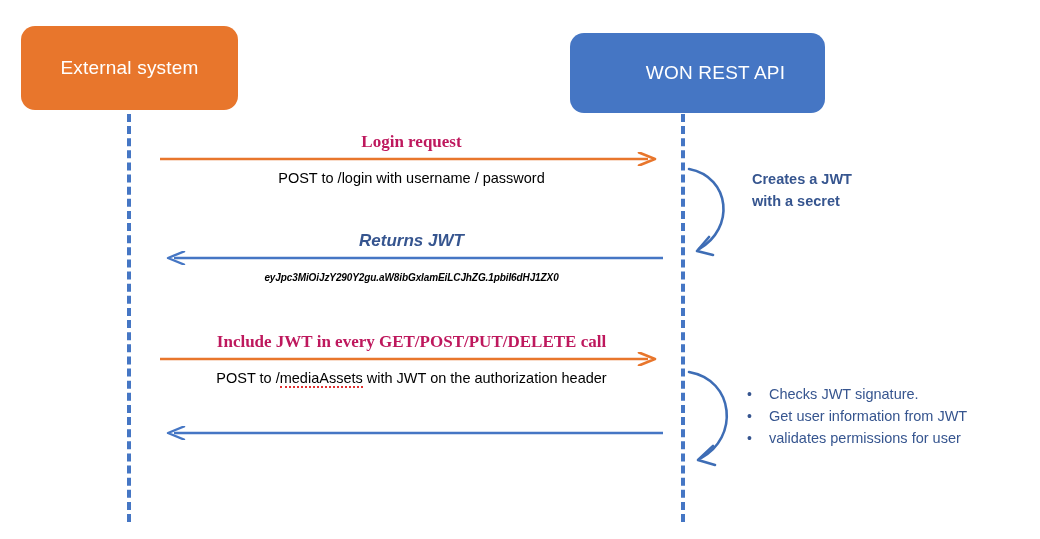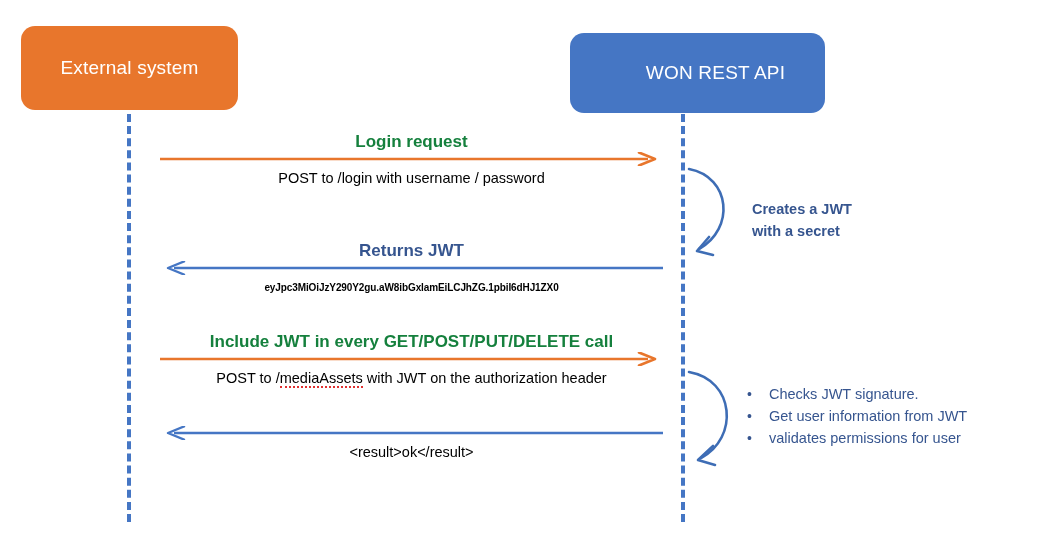--- a/index.html
+++ b/index.html
@@ -58,21 +58,21 @@
     left: 160px;
     width: 503px;
   }
   .msg-title {
     text-align: center;
     font-weight: bold;
     font-size: 17px;
     line-height: 20px;
     white-space: nowrap;
   }
-  .msg-title.orange { color: #15803d; }
+  .msg-title.orange { color: #be185d; font-family: Liberation Serif, serif; }
   .msg-title.blue   { color: #36558F; }
   .msg-sub {
     text-align: center;
     font-size: 14.5px;
     line-height: 19px;
     color: #000000;
     margin-top: 3px;
     white-space: nowrap;
   }
   .msg-sub.mono-jwt {
@@ -146,26 +146,26 @@
       <polyline points="479,0.5 495,7 479,13.5" fill="none" stroke="#E8762C" stroke-width="2.6" stroke-linecap="round" stroke-linejoin="round"></polyline>
     </svg>
     <div class="msg-sub">POST to /login with username / password</div>
   </div>
 
   <svg class="selfloop" style="left:683px; top:163px;" width="70" height="98" viewBox="0 0 70 98">
     <path d="M 6 6 C 48 14, 52 66, 16 86" fill="none" stroke="#3E6DB5" stroke-width="2.6" stroke-linecap="round"></path>
     <polyline points="26,74 14,88 30,92" fill="none" stroke="#3E6DB5" stroke-width="2.6" stroke-linecap="round" stroke-linejoin="round"></polyline>
   </svg>
 
-  <div class="note note-bold" style="left:752px; top:198px;">
+  <div class="note note-bold" style="left:752px; top:168px;">
     <span class="note-line">Creates a JWT</span>
     <span class="note-line">with a secret</span>
   </div>
 
-  <div class="message" style="top:241px;">
+  <div class="message" style="top:231px;font-style:italic;">
     <div class="msg-title blue">Returns JWT</div>
     <svg class="arrow-svg" viewBox="0 0 503 14">
       <line x1="503" y1="7" x2="14" y2="7" stroke="#4576C4" stroke-width="2.4"></line>
       <polyline points="24,0.5 8,7 24,13.5" fill="none" stroke="#4576C4" stroke-width="2.4" stroke-linecap="round" stroke-linejoin="round"></polyline>
     </svg>
     <div class="msg-sub mono-jwt">eyJpc3MiOiJzY290Y2gu.aW8ibGxlamEiLCJhZG.1pbiI6dHJ1ZX0</div>
   </div>
 
   <div class="message" style="top:332px;">
     <div class="msg-title orange">Include JWT in every GET/POST/PUT/DELETE call</div>
@@ -196,16 +196,15 @@
         <span>validates permissions for user</span>
       </li>
     </ul>
   </div>
 
   <div class="message" style="top:426px;">
     <svg class="arrow-svg" viewBox="0 0 503 14">
       <line x1="503" y1="7" x2="14" y2="7" stroke="#4576C4" stroke-width="2.4"></line>
       <polyline points="24,0.5 8,7 24,13.5" fill="none" stroke="#4576C4" stroke-width="2.4" stroke-linecap="round" stroke-linejoin="round"></polyline>
     </svg>
-    <div class="msg-sub">&lt;result&gt;ok&lt;/result&gt;</div>
   </div>
 
 </div>
 
 </body></html>

